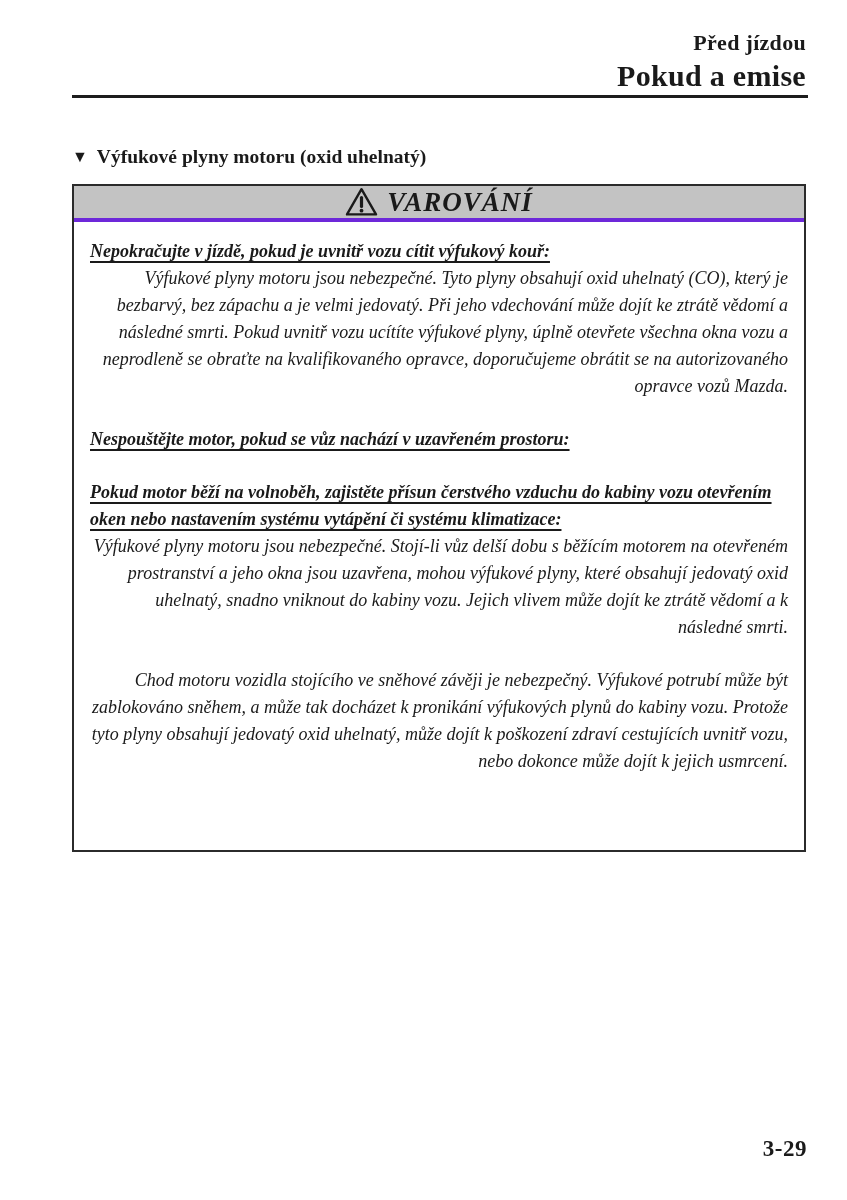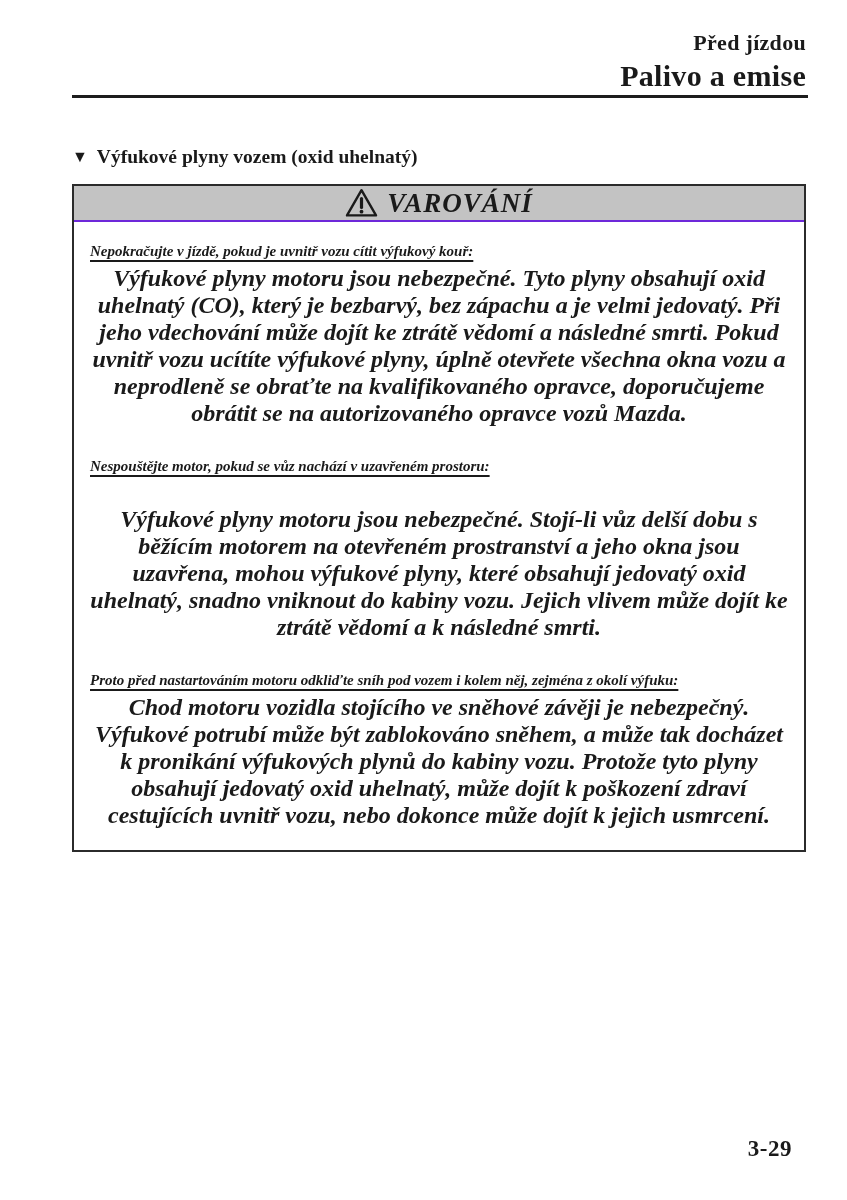--- a/index.html
+++ b/index.html
@@ -23,62 +23,62 @@
   .section-title{
     position:absolute;top:146px;left:72px;
     font-size:19.5px;font-weight:bold;white-space:nowrap;
   }
   .section-marker{font-size:16px;margin-right:9px;position:relative;top:-1px;}
   .warning-box{
     position:absolute;left:72px;top:184px;width:734px;height:668px;
     border:2px solid #2b2b2b;box-sizing:border-box;background:#ffffff;
   }
   .warning-header{
-    height:36px;background:#c3c3c3;border-bottom:2px solid #6d28d9;
+    height:36px;background:#c3c3c3;border-bottom:4px solid #6d28d9;
     display:flex;align-items:center;justify-content:center;gap:9px;
     box-sizing:border-box;
   }
   .warn-title{
     font-style:italic;font-weight:bold;font-size:27px;letter-spacing:1px;
   }
   .warn-icon{display:flex;align-items:center;}
   .warning-content{
     padding:16px 16px 0 16px;
   }
   .wblock{margin-bottom:26px;}
   .wblock:last-child{margin-bottom:0;}
   .block-heading{
-    font-weight:bold;font-style:italic;font-size:15px;line-height:27px;
+    font-weight:bold;font-style:italic;font-size:18px;line-height:27px;
   }
   .block-heading .u{
     text-decoration:underline;
     text-decoration-thickness:1.5px;
     text-underline-offset:4px;
   }
   .block-body{
-    font-weight:bold;font-style:italic;font-size:24px;line-height:27px;
-    text-align:center;
+    font-weight:normal;font-style:italic;font-size:18px;line-height:27px;
+    text-align:right;
   }
   .page-number{
-    position:absolute;top:1136px;right:55px;
+    position:absolute;top:1136px;right:40px;
     font-size:23px;font-weight:bold;letter-spacing:.5px;
   }
 </style>
 </head>
 <body>
 
 <div class="page-header">
   <div class="eyebrow">Před jízdou</div>
-  <div class="big-title">Palivo a emise</div>
+  <div class="big-title">Pokud a emise</div>
 </div>
 
 <div class="header-rule"></div>
 
 <div class="section-title">
-  <span class="section-marker">▼</span><span>Výfukové plyny vozem (oxid uhelnatý)</span>
+  <span class="section-marker">▼</span><span>Výfukové plyny motoru (oxid uhelnatý)</span>
 </div>
 
 <div class="warning-box">
   <div class="warning-header">
     <span class="warn-icon">
       <svg width="33" height="30" viewBox="0 0 33 30" aria-hidden="true">
         <path d="M16.5 2.2 L31 27.4 H2 Z" fill="none" stroke="#1a1a1a" stroke-width="2.4" stroke-linejoin="round"></path>
         <line x1="16.5" y1="10.5" x2="16.5" y2="19.5" stroke="#1a1a1a" stroke-width="3.2" stroke-linecap="round"></line>
         <circle cx="16.5" cy="23.7" r="1.9" fill="#1a1a1a"></circle>
       </svg>
@@ -87,22 +87,22 @@
   </div>
   <div class="warning-content">
     <div class="wblock">
       <div class="block-heading"><span class="u">Nepokračujte v jízdě, pokud je uvnitř vozu cítit výfukový kouř:</span></div>
       <div class="block-body">Výfukové plyny motoru jsou nebezpečné. Tyto plyny obsahují oxid uhelnatý (CO), který je bezbarvý, bez zápachu a je velmi jedovatý. Při jeho vdechování může dojít ke ztrátě vědomí a následné smrti. Pokud uvnitř vozu ucítíte výfukové plyny, úplně otevřete všechna okna vozu a neprodleně se obraťte na kvalifikovaného opravce, doporučujeme obrátit se na autorizovaného opravce vozů Mazda.</div>
     </div>
     <div class="wblock">
       <div class="block-heading"><span class="u">Nespouštějte motor, pokud se vůz nachází v uzavřeném prostoru:</span></div>
     </div>
     <div class="wblock">
+      <div class="block-heading"><span class="u">Pokud motor běží na volnoběh, zajistěte přísun čerstvého vzduchu do kabiny vozu otevřením oken nebo nastavením systému vytápění či systému klimatizace:</span></div>
       <div class="block-body">Výfukové plyny motoru jsou nebezpečné. Stojí-li vůz delší dobu s běžícím motorem na otevřeném prostranství a jeho okna jsou uzavřena, mohou výfukové plyny, které obsahují jedovatý oxid uhelnatý, snadno vniknout do kabiny vozu. Jejich vlivem může dojít ke ztrátě vědomí a k následné smrti.</div>
     </div>
     <div class="wblock">
-      <div class="block-heading"><span class="u">Proto před nastartováním motoru odkliďte sníh pod vozem i kolem něj, zejména z okolí výfuku:</span></div>
       <div class="block-body">Chod motoru vozidla stojícího ve sněhové závěji je nebezpečný. Výfukové potrubí může být zablokováno sněhem, a může tak docházet k pronikání výfukových plynů do kabiny vozu. Protože tyto plyny obsahují jedovatý oxid uhelnatý, může dojít k poškození zdraví cestujících uvnitř vozu, nebo dokonce může dojít k jejich usmrcení.</div>
     </div>
   </div>
 </div>
 
 <div class="page-number">3-29</div>
 
 </body></html>

